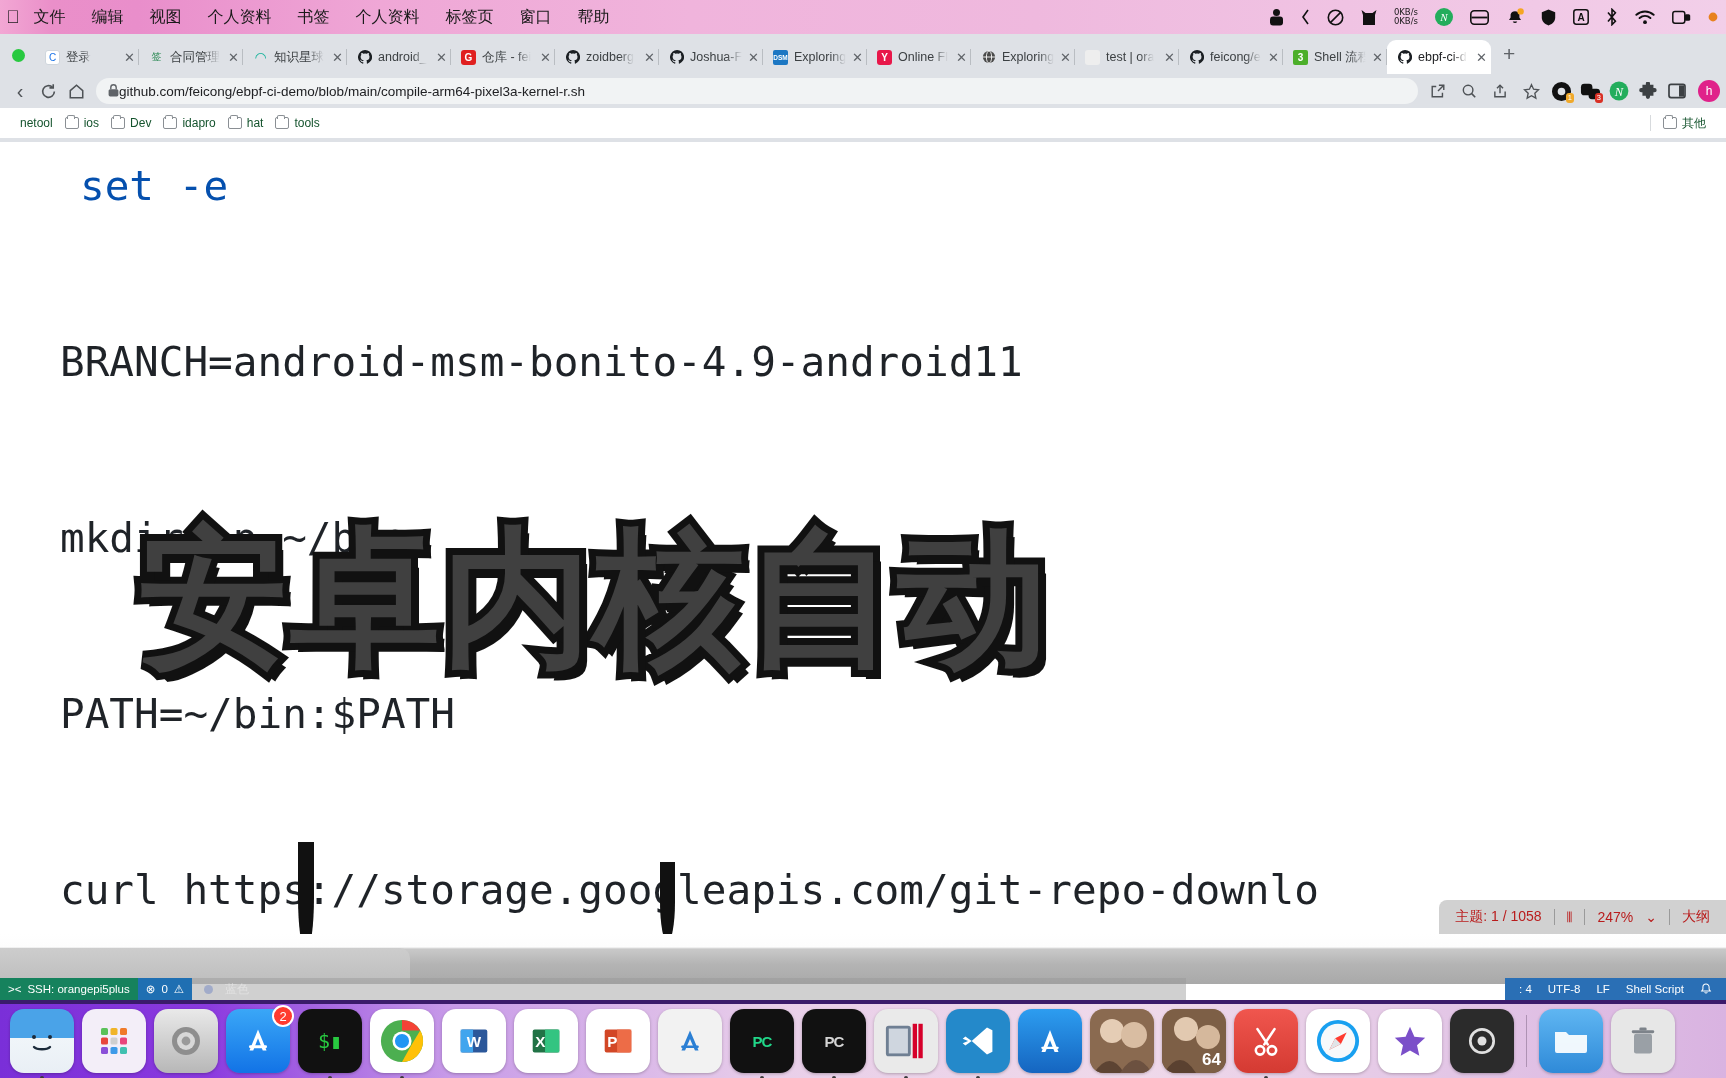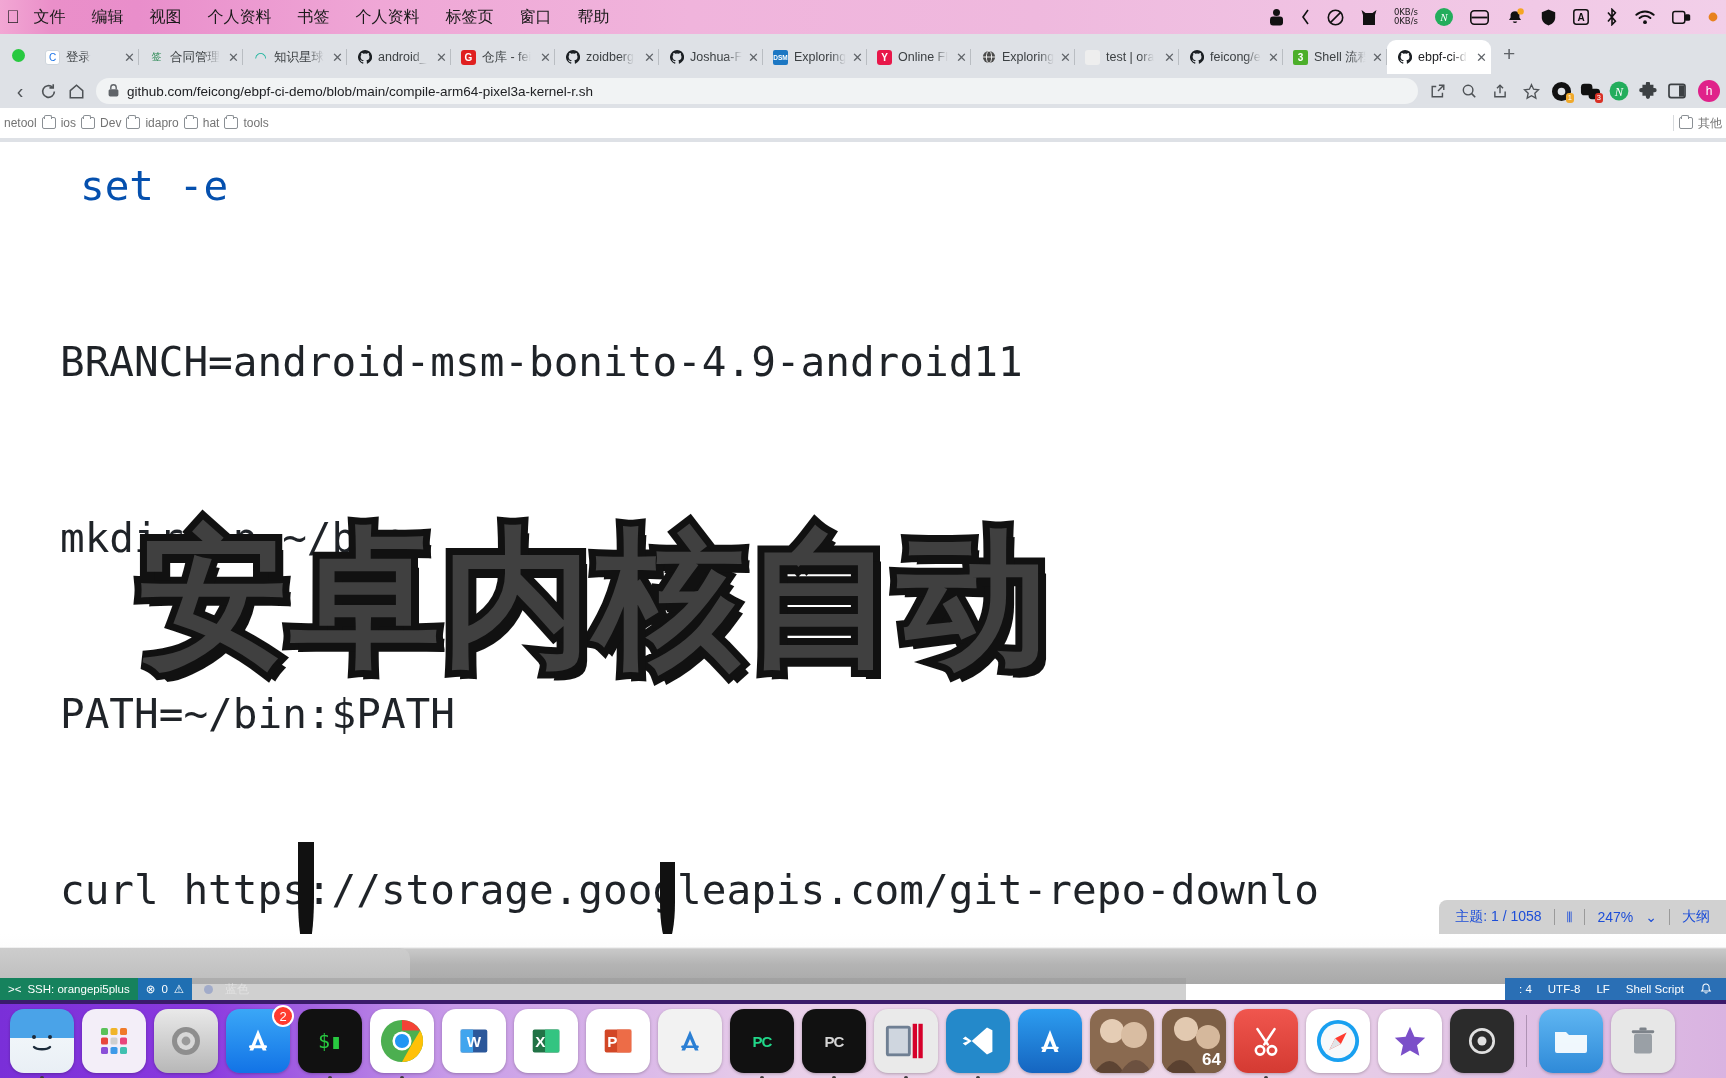--- a/index.html
+++ b/index.html
@@ -40,31 +40,31 @@
   .tab.active{ background:#fff; border-radius:9px 9px 0 0; color:#202124; }
   .tab.active:after{ display:none; }
   .favicon{ width:15px;height:15px;flex:0 0 15px; display:inline-flex;align-items:center;justify-content:center;
             font-size:10px; border-radius:3px; overflow:hidden;}
   .newtab{ font-size:21px; color:#5f6368; padding:0 10px 8px 12px; }
 
   #toolbar{ height:34px; display:flex; align-items:center; gap:0; padding:0 6px; background:#dee1e6;}
   .tbtn{ width:28px;height:28px;display:flex;align-items:center;justify-content:center;color:#4e5256;font-size:15px;}
   #omnibox{
     flex:1; height:26px; background:#f1f3f4; border-radius:13px; display:flex; align-items:center;
-    gap:8px; padding:0 12px; margin:0 6px; font-size:13.5px; color:#202124; overflow:hidden;
+    padding:0 12px; margin:0 6px; font-size:13.5px; color:#202124; overflow:hidden;
   }
   #omnibox .lock{ font-size:11px; color:#5f6368; }
   .tbicons{ display:flex; align-items:center; gap:3px; }
   .ext{ width:26px;height:26px; display:flex;align-items:center;justify-content:center; position:relative;}
   .extbadge{ position:absolute; right:0px; bottom:1px; font-size:7.5px; color:#fff; border-radius:3px; padding:0 2px; line-height:10px;}
   .avatar{ width:22px;height:22px;border-radius:50%;background:#e0218a;color:#fff;font-size:12px;
            display:flex;align-items:center;justify-content:center; margin-left:5px;}
 
-  #bookmarks{ height:30px; display:flex; align-items:center; gap:5px; padding:0 4px; background:#fff;
-              font-size:12px; color:#737373; white-space:nowrap; }
+  #bookmarks{ height:30px; display:flex; align-items:center; gap:12px; padding:0 20px; background:#fff;
+              font-size:12px; color:#14532d; white-space:nowrap; }
   .bm{ display:flex; align-items:center; gap:5px; }
   .bmfolder{ width:14px;height:12px;border:1.4px solid #8a8f94;border-radius:2px;position:relative;background:#fff;}
   .bmfolder:before{content:"";position:absolute;top:-3.4px;left:1px;width:6px;height:3px;border:1.4px solid #8a8f94;border-bottom:none;border-radius:2px 2px 0 0;background:#fff;}
   #bookmarks .spacer{flex:1;}
   #bookmarks .sep{width:1px;height:16px;background:#d7dadd;}
 
   
   #page{ position:absolute; top:142px; left:0; width:1726px; height:792px; background:#fff; overflow:hidden; }
   #code{
     position:absolute; top:0; left:60px; width:1800px;
@@ -86,21 +86,21 @@
   #t2{ top:358px; left:138px; font-size:150px; color:#404040;
        -webkit-text-stroke:14px #111; paint-order:stroke fill; text-shadow:8px 9px 0 #111; }
   #t3{ top:572px; left:138px; font-size:150px; color:#f8dd26;
        -webkit-text-stroke:14px #111; paint-order:stroke fill; text-shadow:8px 9px 0 #111; }
   .drip{ position:absolute; background:#111; border-radius:0 0 60% 60%; }
 
   
   #zoombar{
     position:absolute; bottom:0px; right:0px; height:34px; background:rgba(205,205,205,0.92);
     border-radius:8px 0 0 0; display:flex; align-items:center; gap:12px; padding:0 16px;
-    font-size:14px; color:#1d4ed8;
+    font-size:14px; color:#b91c1c;
   }
   #zoombar .vsep{ width:1px; height:16px; background:#9a9a9a; }
 
   
   #desk{ position:absolute; top:934px; left:0; width:1726px; height:144px; overflow:hidden; }
   #winedge{ position:absolute; top:0; left:0; width:1726px; height:50px;
             background:linear-gradient(180deg,#ffffff 0%,#fdfdfd 26%,#c9c9c9 30%,#b4b4b4 60%,#a9a9a9 100%); }
   #winedge .tabshade{ position:absolute; top:14px; left:0; width:410px; height:36px;
             background:linear-gradient(180deg,#cdcdcd,#bdbdbd); border-radius:0 10px 0 0; }
   #vsleft{ position:absolute; top:44px; left:0; height:22px; display:flex; align-items:stretch;

